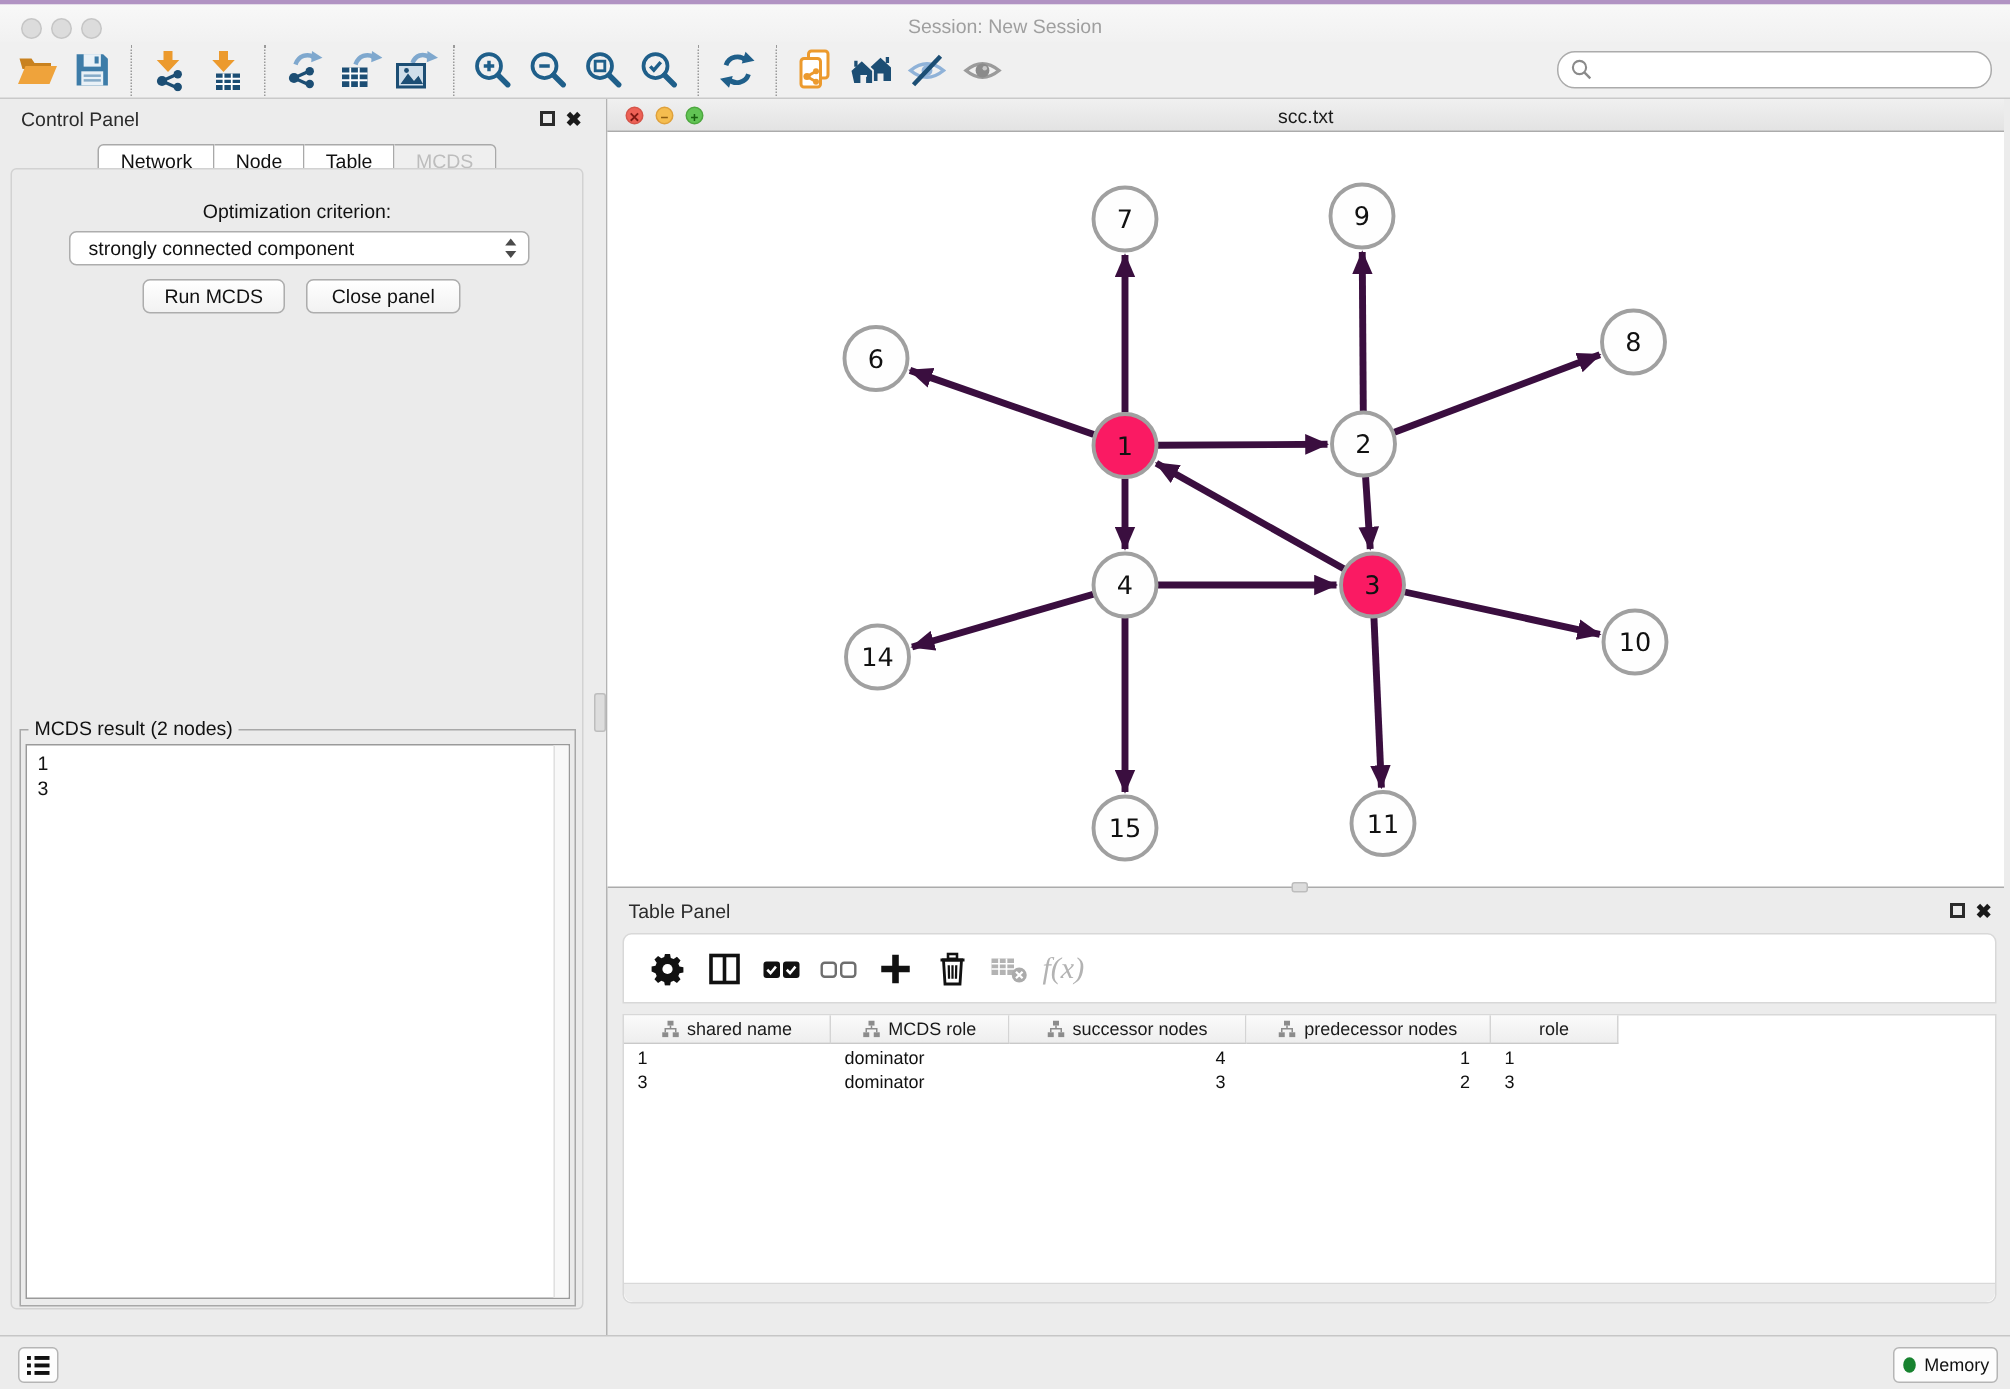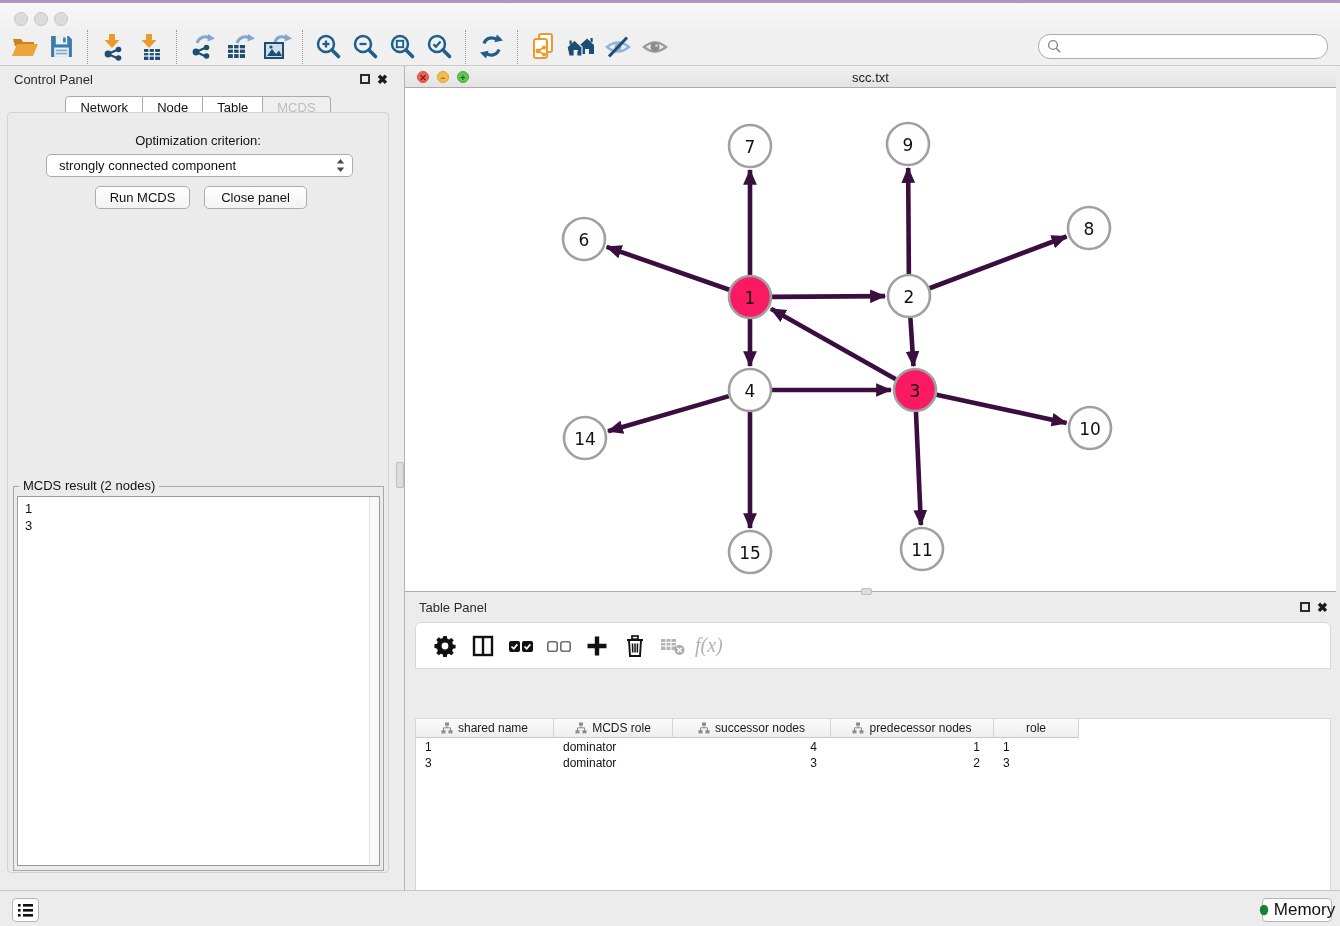--- a/index.html
+++ b/index.html
@@ -60,46 +60,47 @@
   .mini-light{position:absolute;top:5px;width:12px;height:12px;border-radius:50%;font-size:9px;line-height:12px;
               text-align:center;font-weight:bold;}
   .net-canvas{position:absolute;left:405px;top:88px;width:931px;height:504px;background:#FFFFFF;border-bottom:1px solid #ABABAB;}
   .net-canvas svg{display:block;}
 
   
   .tp-toolbar{position:absolute;left:415px;top:622px;width:916px;height:47px;background:#fff;
               border:1px solid #D8D8D8;border-radius:6px 6px 0 0;display:flex;align-items:center;padding-left:10px;}
   .tp-btn{width:38px;height:34px;display:flex;align-items:center;justify-content:center;flex:0 0 auto;}
   .tp-block{position:absolute;left:415px;top:676px;width:916px;height:193px;background:#fff;
-            border:1px solid #D8D8D8;border-radius:0 0 6px 6px;margin-top:42px;}
+            border:1px solid #D8D8D8;border-radius:0 0 6px 6px;}
   .thead{position:absolute;left:0;top:0;height:19px;display:flex;}
   .th{background:linear-gradient(#FBFBFB,#EEEEEE);border-right:1px solid #D4D4D4;border-bottom:1px solid #C9C9C9;
       display:flex;align-items:center;justify-content:center;gap:5px;font-size:12px;color:#1A1A1A;}
   .trow{position:absolute;left:0;height:16px;display:flex;font-size:12px;color:#111;}
   .td{display:flex;align-items:center;}
   .tp-footer{position:absolute;left:0;bottom:0;width:100%;height:13px;background:#ECECEC;
              border-top:1px solid #D9D9D9;border-radius:0 0 6px 6px;}
   .table-tabs{position:absolute;left:405px;top:864px;width:931px;display:flex;justify-content:center;}
 
   
   .statusbar{position:absolute;left:0;top:890px;width:100%;height:36px;background:#ECECEC;border-top:1px solid #C6C6C6;}
   .sb-btn{position:absolute;background:#FDFDFD;border:1px solid #B5B5B5;border-radius:4px;
-          display:flex;align-items:center;justify-content:center;font-size:17px;color:#111;gap:5px;}
+          display:flex;align-items:center;justify-content:center;font-size:12px;color:#111;gap:5px;}
 </style>
 </head>
 <body>
 
 <div id="app">
 
   <div class="desktop-strip"></div>
 
   <div class="titlebar">
     <div class="traffic t-gray" style="left:14px"></div>
     <div class="traffic t-gray" style="left:34px"></div>
     <div class="traffic t-gray" style="left:54px"></div>
+    <div class="win-title">Session: New Session</div>
   </div>
 
   <div class="toolbar">
     <div id="tb-groups" style="display:flex;align-items:center;">
         <span class="tbtn">
           <svg width="28" height="26" viewBox="0 0 28 26">
             <path d="M2 5 h8 l2 3 h11 v4 H4 Z" fill="#C9821F"></path>
             <path d="M1 22 L6 10 h21 l-5 12 Z" fill="#EFA33B"></path>
           </svg>
         </span>

